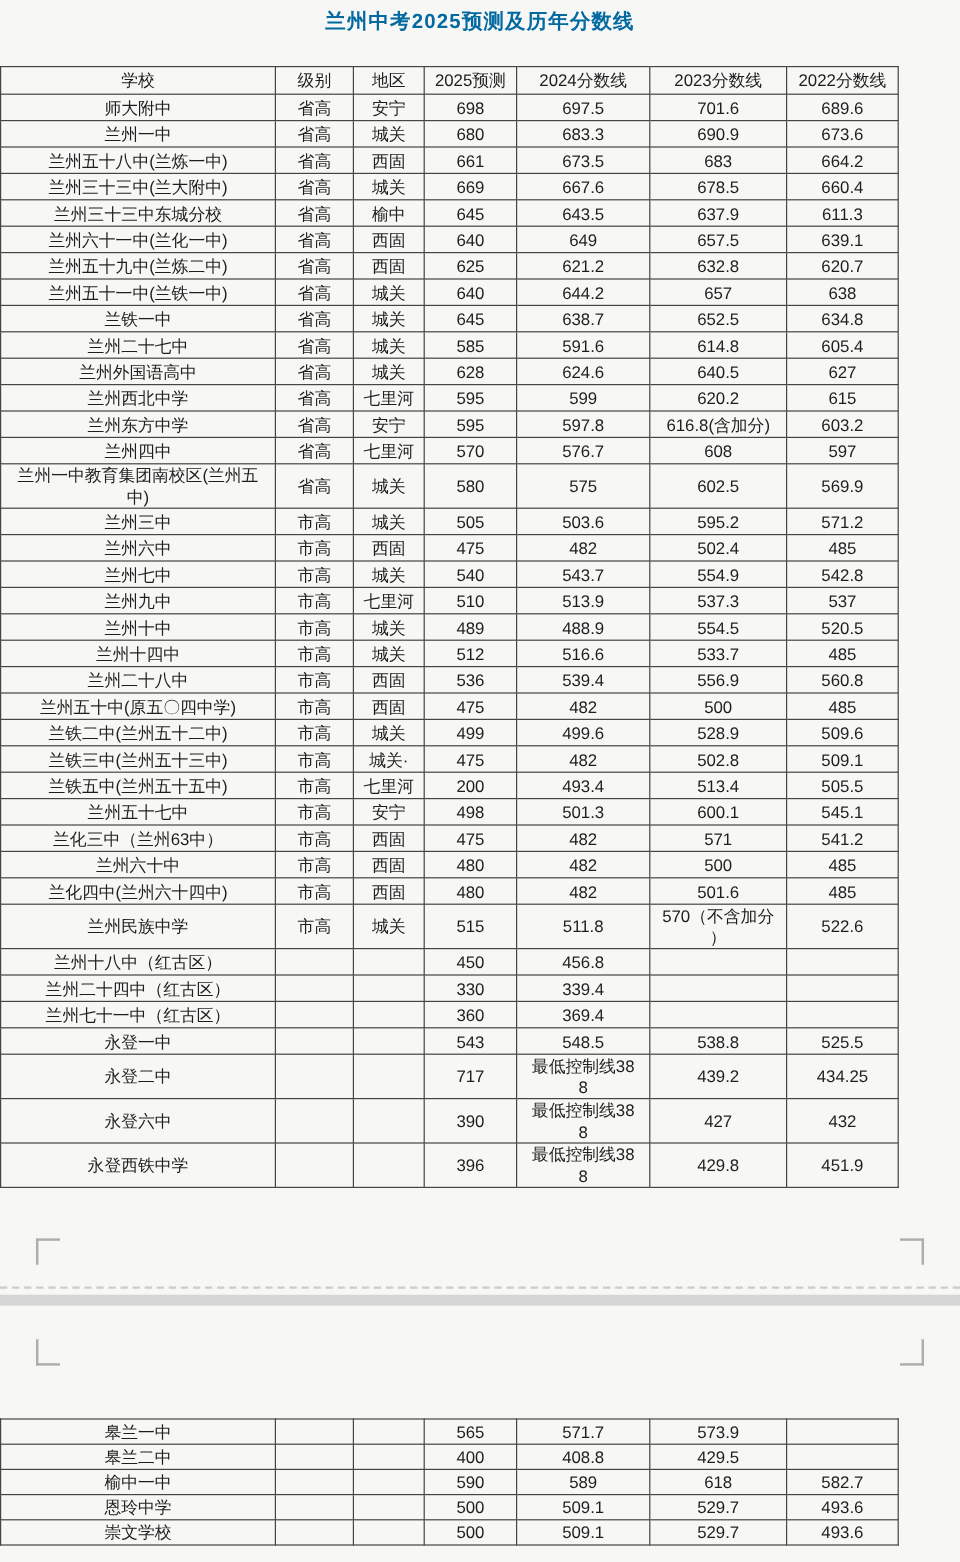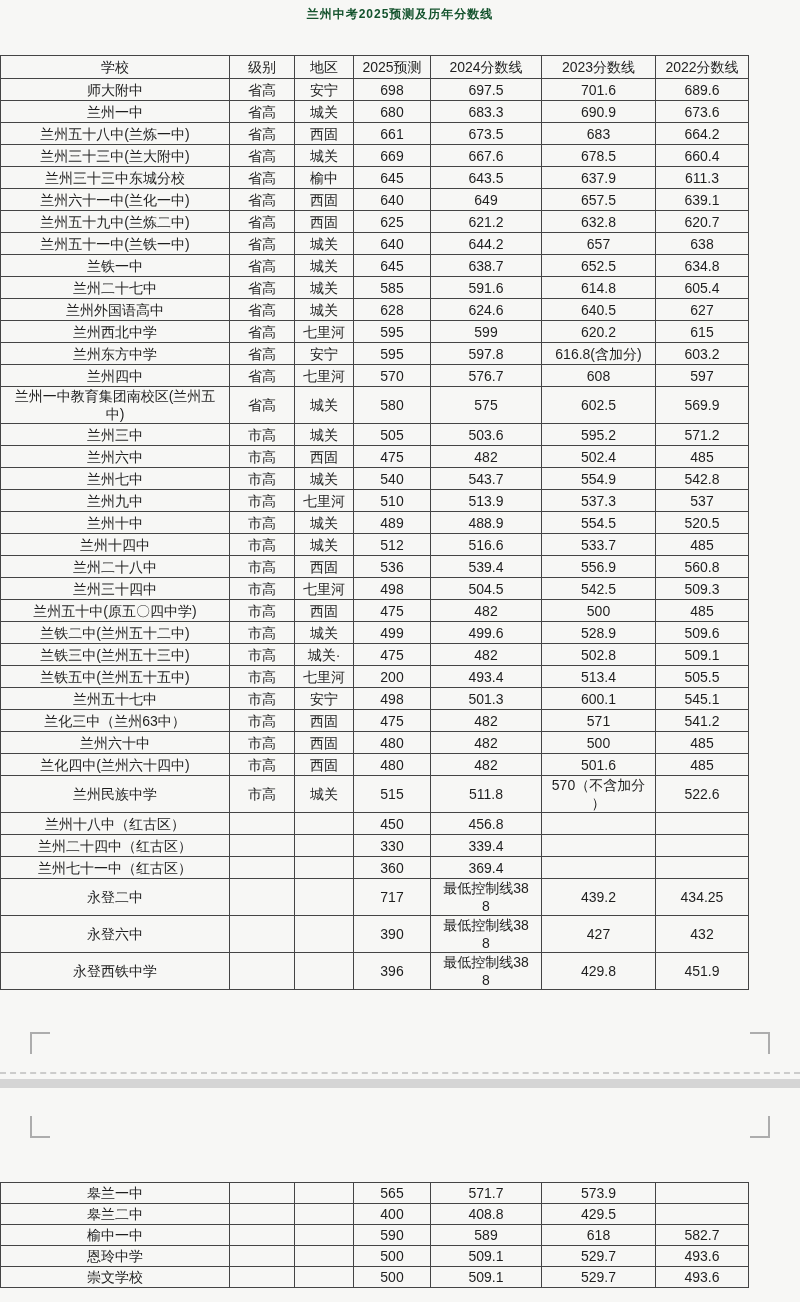--- a/index.html
+++ b/index.html
@@ -5,22 +5,22 @@
   html, body { margin:0; padding:0; }
   body {
     width:800px; height:1302px; position:relative;
     background:#f7f7f5;
     font-family:"Liberation Sans", sans-serif;
     color:#1e1e1e;
     overflow:hidden;
   }
   .doc-title {
     position:absolute; top:6px; left:0; width:100%;
-    text-align:center; font-size:12px; font-weight:bold;
-    letter-spacing:1px; color:#14532d;
+    text-align:center; font-size:17px; font-weight:bold;
+    letter-spacing:1px; color:#0369a1;
   }
   table {
     position:absolute; left:0; width:748px;
     border-collapse:collapse; table-layout:fixed;
   }
   #score-table { top:55px; }
   #score-table-2 { top:1166px;margin-top:16px; }
   th, td {
     border:1.5px solid #454545;
     text-align:center; vertical-align:middle;
@@ -268,29 +268,20 @@
       <tr>
         <td>兰州二十八中</td>
         <td>市高</td>
         <td>西固</td>
         <td>536</td>
         <td>539.4</td>
         <td>556.9</td>
         <td>560.8</td>
       </tr>
       <tr>
-        <td>兰州三十四中</td>
-        <td>市高</td>
-        <td>七里河</td>
-        <td>498</td>
-        <td>504.5</td>
-        <td>542.5</td>
-        <td>509.3</td>
-      </tr>
-      <tr>
         <td>兰州五十中(原五〇四中学)</td>
         <td>市高</td>
         <td>西固</td>
         <td>475</td>
         <td>482</td>
         <td>500</td>
         <td>485</td>
       </tr>
       <tr>
         <td>兰铁二中(兰州五十二中)</td>
@@ -384,20 +375,29 @@
         <td></td>
       </tr>
       <tr>
         <td>兰州七十一中（红古区）</td>
         <td></td>
         <td></td>
         <td>360</td>
         <td>369.4</td>
         <td></td>
         <td></td>
+      </tr>
+      <tr>
+        <td>永登一中</td>
+        <td></td>
+        <td></td>
+        <td>543</td>
+        <td>548.5</td>
+        <td>538.8</td>
+        <td>525.5</td>
       </tr>
       <tr>
         <td>永登二中</td>
         <td></td>
         <td></td>
         <td>717</td>
         <td>最低控制线38
 8</td>
         <td>439.2</td>
         <td>434.25</td>

